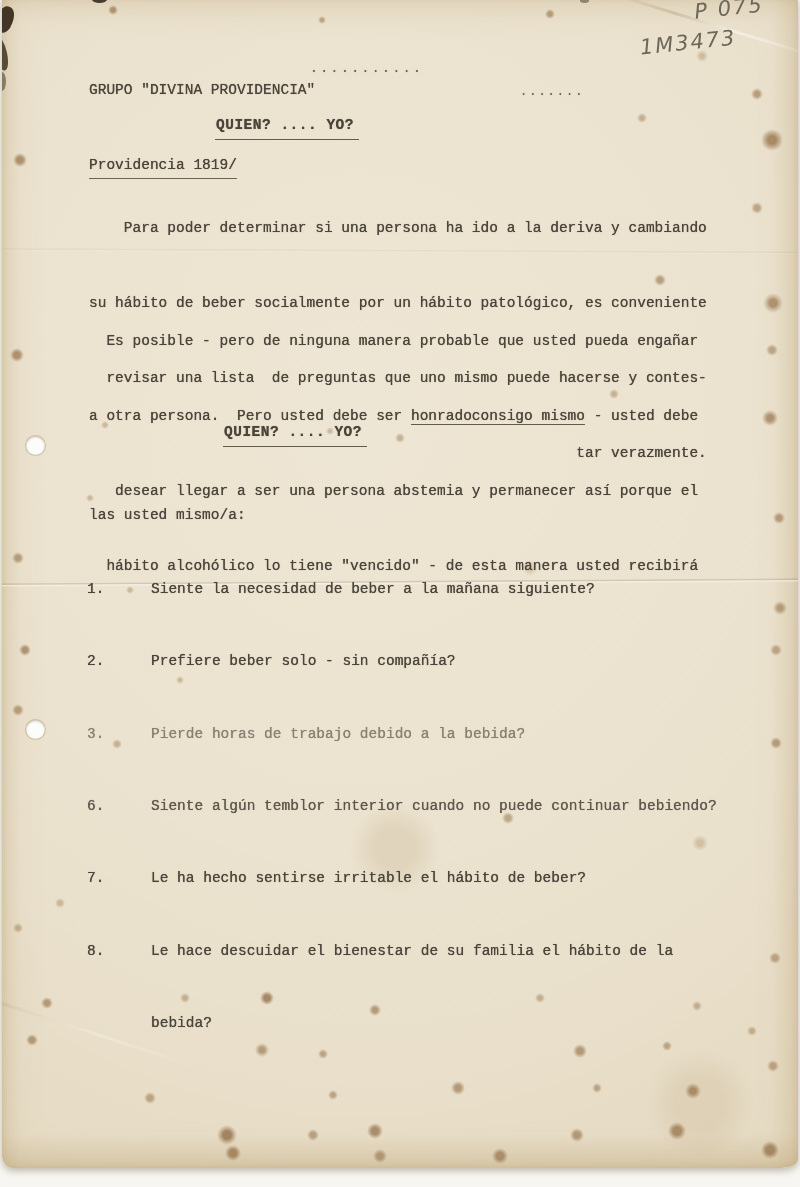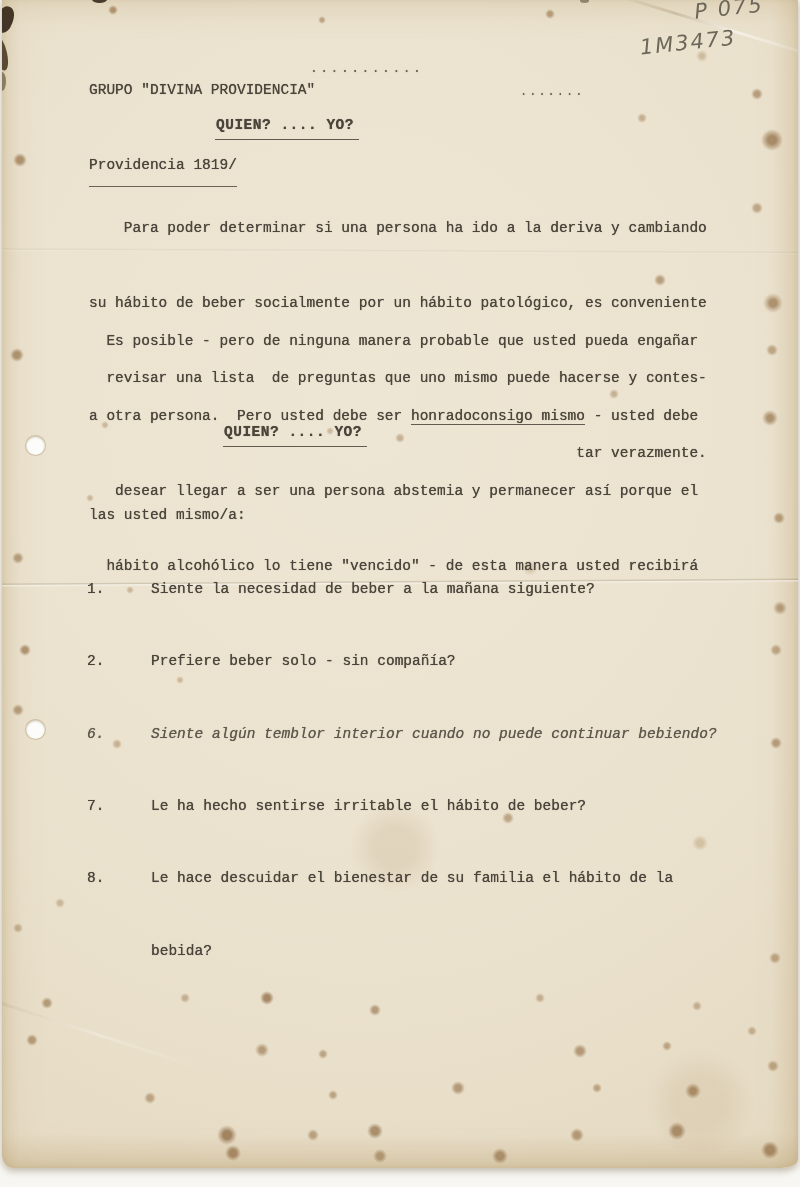--- a/index.html
+++ b/index.html
@@ -119,35 +119,35 @@
   
   .hole { position:absolute; left:24px; width:19px; height:19px; border-radius:50%; background:#fcfcfa;
     box-shadow:0 0 0 1px rgba(140,115,70,.3), inset 0 1px 2px rgba(120,95,55,.35); }
   .hole-1 { top:438px; }
   .hole-2 { top:722px; }
 
   
   .tw { position:absolute; font-size:14.5px; line-height:25px; letter-spacing:0;
     color:#4a443b; text-shadow:0 0 .7px rgba(64,56,46,.85); white-space:pre; }
   .hdr { left:87px; top:30px; }
-  .underlined { border-bottom:1.4px solid rgba(74,66,55,.8); display:inline-block; padding-bottom:8px; }
+  .underlined { border-bottom:1.4px solid rgba(74,66,55,.8); display:inline-block; padding-bottom:0; }
   .title-1 { left:213px; top:115px; font-weight:bold; letter-spacing:.5px;
     border-bottom:1.5px solid rgba(74,66,55,.85); padding:0 5px 1px 1px; }
   .title-2 { left:221px; top:422px; font-weight:bold; letter-spacing:.5px;
     border-bottom:1.5px solid rgba(74,66,55,.85); padding:0 5px 1px 1px; }
   .para-1 { left:87px; top:168px;text-align:right; }
   .para-2 { left:87px; top:281px;text-align:right; }
   .intro  { left:87px; top:456px; line-height:24.5px; }
   .u-inline { border-bottom:1.3px solid rgba(74,66,55,.85); }
 
   .qlist { left:85px; top:531px; line-height:24.1px; }
   .q-row { height:24.1px; white-space:pre; }
   .q-num { display:inline-block; width:64px; }
   .q-row.faded { opacity:.62; }
-  .q-row.dim   { opacity:.88;font-style:italic; }
+  .q-row.dim   { opacity:.88; }
 
   
   .handwritten { position:absolute; left:636px; top:-2px; transform:rotate(-6deg);
     font-family:"DejaVu Sans",sans-serif; font-style:italic; color:#6d675a;
     font-size:21px; line-height:30px; letter-spacing:2px; }
   .hw-top { margin-left:58px; }
 
   
   .dots-1 { position:absolute; left:308px; top:58px; color:rgba(90,78,58,.4); font-size:13px; letter-spacing:2.5px; }
   .dots-2 { position:absolute; left:518px; top:82px; color:rgba(90,78,58,.28); font-size:12px; letter-spacing:2px; }
@@ -203,20 +203,21 @@
 
     <div class="tw title-2">QUIEN? .... YO?</div>
 
     <div class="tw intro">
       <div>las usted mismo/a:</div>
     </div>
 
     <div class="tw qlist">
       <div class="q-row"><span class="q-num">1.</span><span class="q-text">Siente la necesidad de beber a la mañana siguiente?</span></div>
       <div class="q-row"><span class="q-num">2.</span><span class="q-text">Prefiere beber solo - sin compañía?</span></div>
+      <div class="q-row faded"><span class="q-num">3.</span><span class="q-text">Pierde horas de trabajo debido a la bebida?</span></div>
       <div class="q-row dim"><span class="q-num">6.</span><span class="q-text">Siente algún temblor interior cuando no puede continuar bebiendo?</span></div>
       <div class="q-row"><span class="q-num">7.</span><span class="q-text">Le ha hecho sentirse irritable el hábito de beber?</span></div>
       <div class="q-row"><span class="q-num">8.</span><span class="q-text">Le hace descuidar el bienestar de su familia el hábito de la</span></div>
       <div class="q-row"><span class="q-num"></span><span class="q-text">bebida?</span></div>
       
       
       
       
       
       

